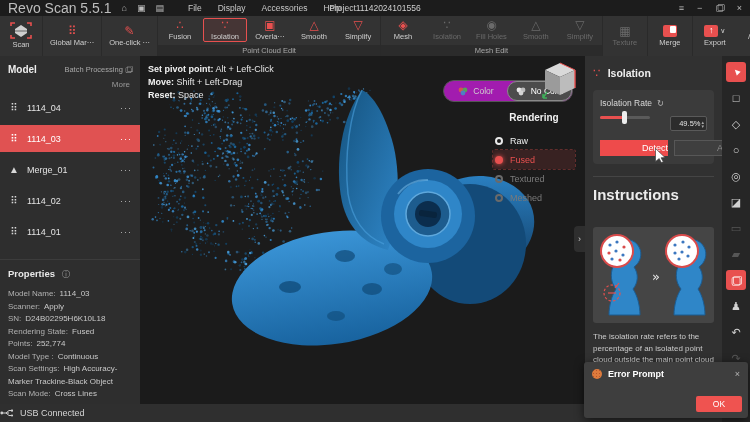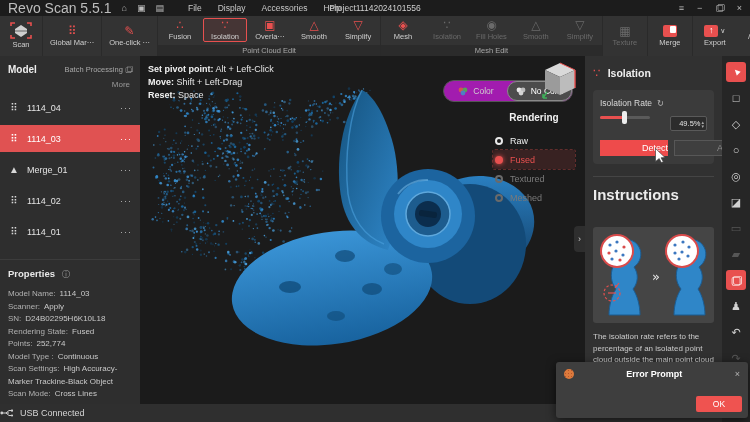--- a/index.html
+++ b/index.html
@@ -122,22 +122,22 @@
   .ins-p { font-size:8px; line-height:1.45; color:#cbcbcb; }
 
   
   .rl { width:20px; height:20px; border-radius:3px; display:flex; align-items:center; justify-content:center;
     color:#d2d2d2; font-size:11px; cursor:pointer; }
   .rl.active { background:#e8504f; color:#fff; }
   .rl.dis { color:#565656; cursor:default; }
   .rl .rot { display:inline-block; transform:rotate(-135deg); font-size:9px; }
 
   
-  .toast { position:absolute; right:2px; bottom:4px; width:192px; height:56px; background:#3e3e3e;
-    border-radius:3px; box-shadow:0 2px 10px rgba(0,0,0,.6); padding:7px 8px; z-index:50;text-align:center; }
+  .toast { position:absolute; right:2px; bottom:4px; width:164px; height:56px; background:#3e3e3e;
+    border-radius:3px; box-shadow:0 2px 10px rgba(0,0,0,.6); padding:7px 8px; z-index:50; }
   .toast .hd { display:flex; align-items:center; gap:6px; }
   .toast .err-ic { width:10px; height:10px; border-radius:50%; background:#dd7a3c;
     background-image:radial-gradient(#b6542a 1px, transparent 1px); background-size:3px 3px; }
   .toast .tt { font-size:9px; font-weight:bold; color:#fff; flex:1; }
   .toast .x { color:#b5b5b5; font-size:9px; cursor:pointer; }
   .toast .msg { margin-top:5px; font-size:8.5px; color:#a6a6a6; }
   .toast .ok { position:absolute; right:6px; bottom:6px; width:46px; height:16px; background:#ef5350;
     color:#fff; border-radius:2px; display:flex; align-items:center; justify-content:center; font-size:8.5px; cursor:pointer; }
 </style>
 </head>

